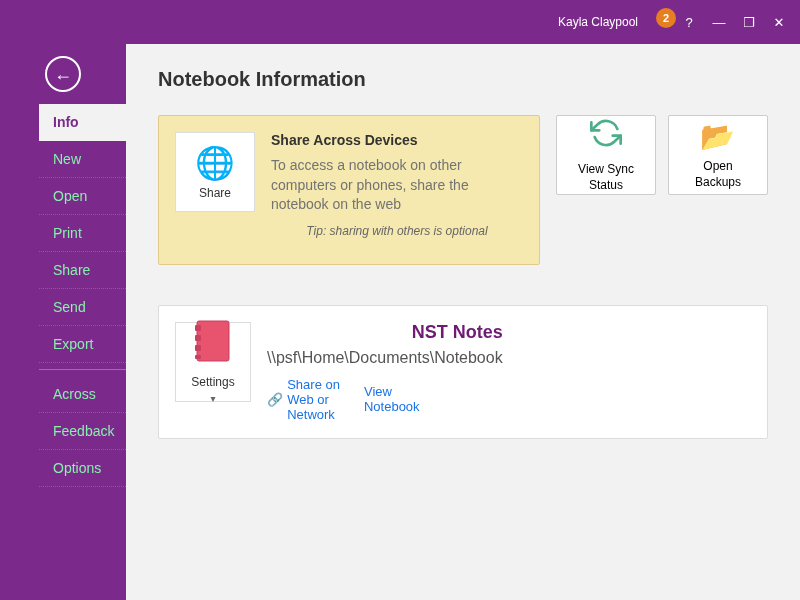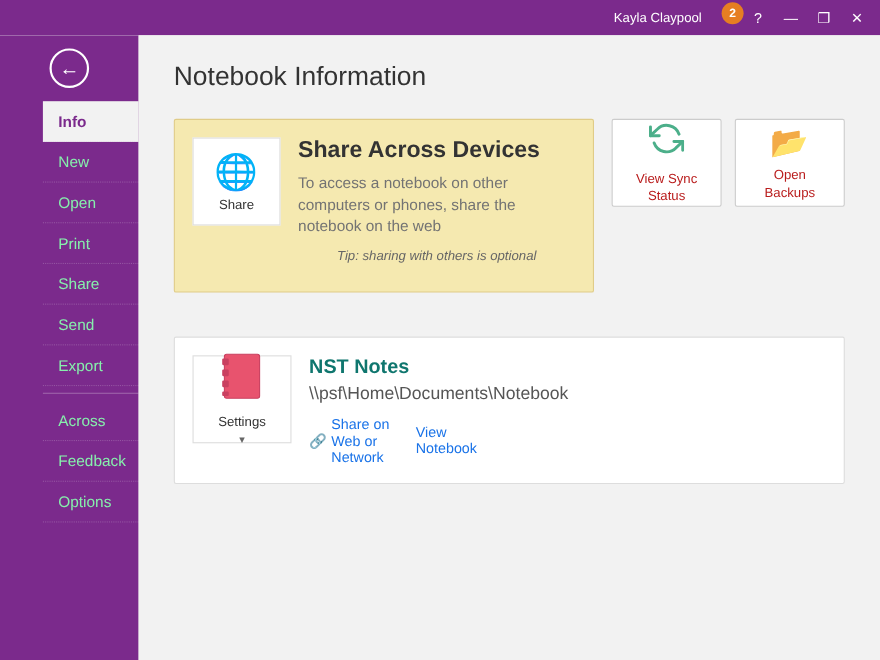--- a/index.html
+++ b/index.html
@@ -1,20 +1,20 @@
 <!DOCTYPE html>
 <html><head>
   <meta charset="utf-8">
   <style>
     * { margin: 0; padding: 0; box-sizing: border-box; }
     body { width: 800px; height: 600px; font-family: 'Segoe UI', Arial, sans-serif; background: #f2f2f2; overflow: hidden; display: flex; flex-direction: column; }
 
     
     .titlebar {
-      height: 32px;
+      height: 44px;
       background: #7b2a8c;
       display: flex;
       align-items: center;
       justify-content: space-between;
       padding: 0 8px;
       flex-shrink: 0;
     }
     .titlebar-user {
       color: white;
       font-size: 12px;
@@ -92,22 +92,22 @@
     }
 
     
     .content {
       flex: 1;
       background: #f2f2f2;
       padding: 24px 32px;
       overflow-y: auto;
     }
     .page-title {
-      font-size: 24px;
-      font-weight: 400;
+      font-size: 20px;
+      font-weight: 700;
       color: #333;
       margin-bottom: 24px;
     }
 
     
     .user-notification {
       display: flex;
       align-items: center;
       gap: 4px;
       position: relative;
@@ -152,21 +152,21 @@
       gap: 4px;
     }
     .share-icon-img {
       font-size: 32px;
     }
     .share-icon-label {
       font-size: 12px;
       color: #333;
     }
     .share-card-text h2 {
-      font-size: 21px;
+      font-size: 14px;
       font-weight: 600;
       color: #333;
       margin-bottom: 8px;
     }
     .share-card-text p {
       font-size: 14px;
       color: #737373;
       margin-bottom: 8px;
       line-height: 1.4;
     }
@@ -183,21 +183,21 @@
       width: 100px;
       height: 80px;
       display: flex;
       flex-direction: column;
       align-items: center;
       justify-content: center;
       cursor: pointer;
       gap: 6px;
     }
     .action-btn .btn-icon { font-size: 28px; }
-    .action-btn .btn-label { font-size: 12px; color: #b91c1c; text-align: center; line-height: 1.3; }
+    .action-btn .btn-label { font-size: 12px; color: #000000; text-align: center; line-height: 1.3; }
 
     
     .top-section {
       display: flex;
       gap: 16px;
       margin-bottom: 20px;
       align-items: flex-start;
     }
     .share-card {
       flex: 1;
@@ -222,41 +222,42 @@
       background: white;
       border: 1px solid #ddd;
       border-radius: 2px;
       padding: 16px;
       gap: 16px;
       align-items: flex-start;
     }
     .notebook-icon-box {
       background: white;
       border: 1px solid #ddd;
-      width: 90px;
+      width: 76px;
       height: 80px;
       display: flex;
       flex-direction: column;
       align-items: center;
       justify-content: center;
       flex-shrink: 0;
       gap: 4px;
     }
     .notebook-icon-img {
       font-size: 32px;
     }
     .notebook-icon-label {
       font-size: 12px;
       color: #333;
     }
     .notebook-info h3 {
       font-size: 18px;
       font-weight: 600;
-      color: #0f766e;
+      color: #701a75;
       margin-bottom: 6px;
+      text-align: right;
     }
     .notebook-path {
       font-size: 16px;
       color: #555;
       margin-bottom: 10px;
     }
     .notebook-links {
       display: flex;
       gap: 24px;
     }

